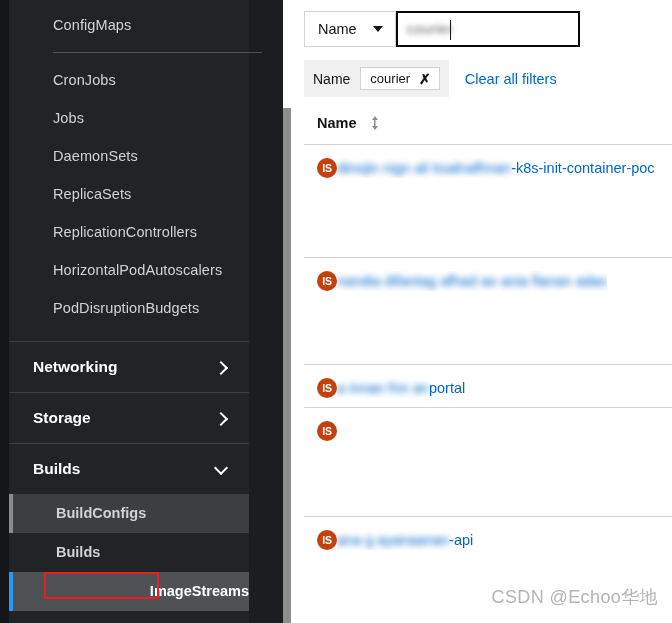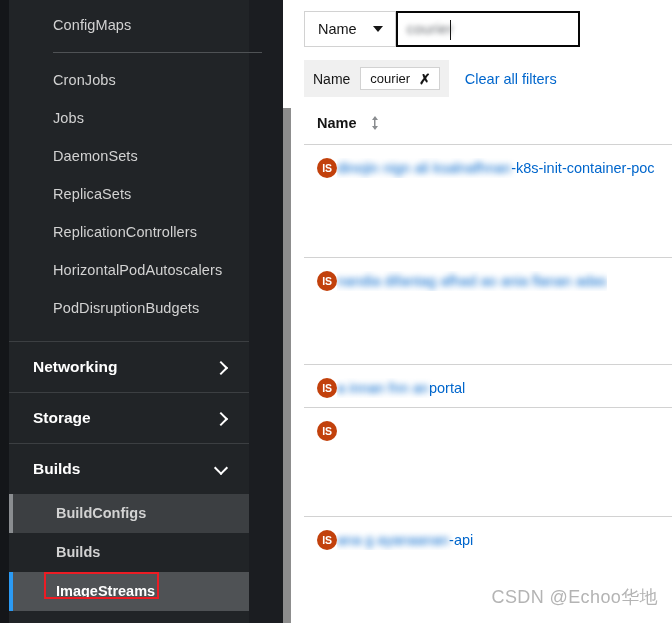--- a/index.html
+++ b/index.html
@@ -106,20 +106,21 @@
   .sub-item.hovered::before {
     content: "";
     position: absolute;
     left: 0; top: 0; bottom: 0;
     width: 4px;
     background: #8a8d90;
   }
   .sub-item.active {
     background: #4f5255;
     color: #ffffff;
+    text-align: right;
   }
   .sub-item.active::before {
     content: "";
     position: absolute;
     left: 0; top: 0; bottom: 0;
     width: 4px;
     background: #2b9af3;
   }
   .redbox {
     position: absolute;

